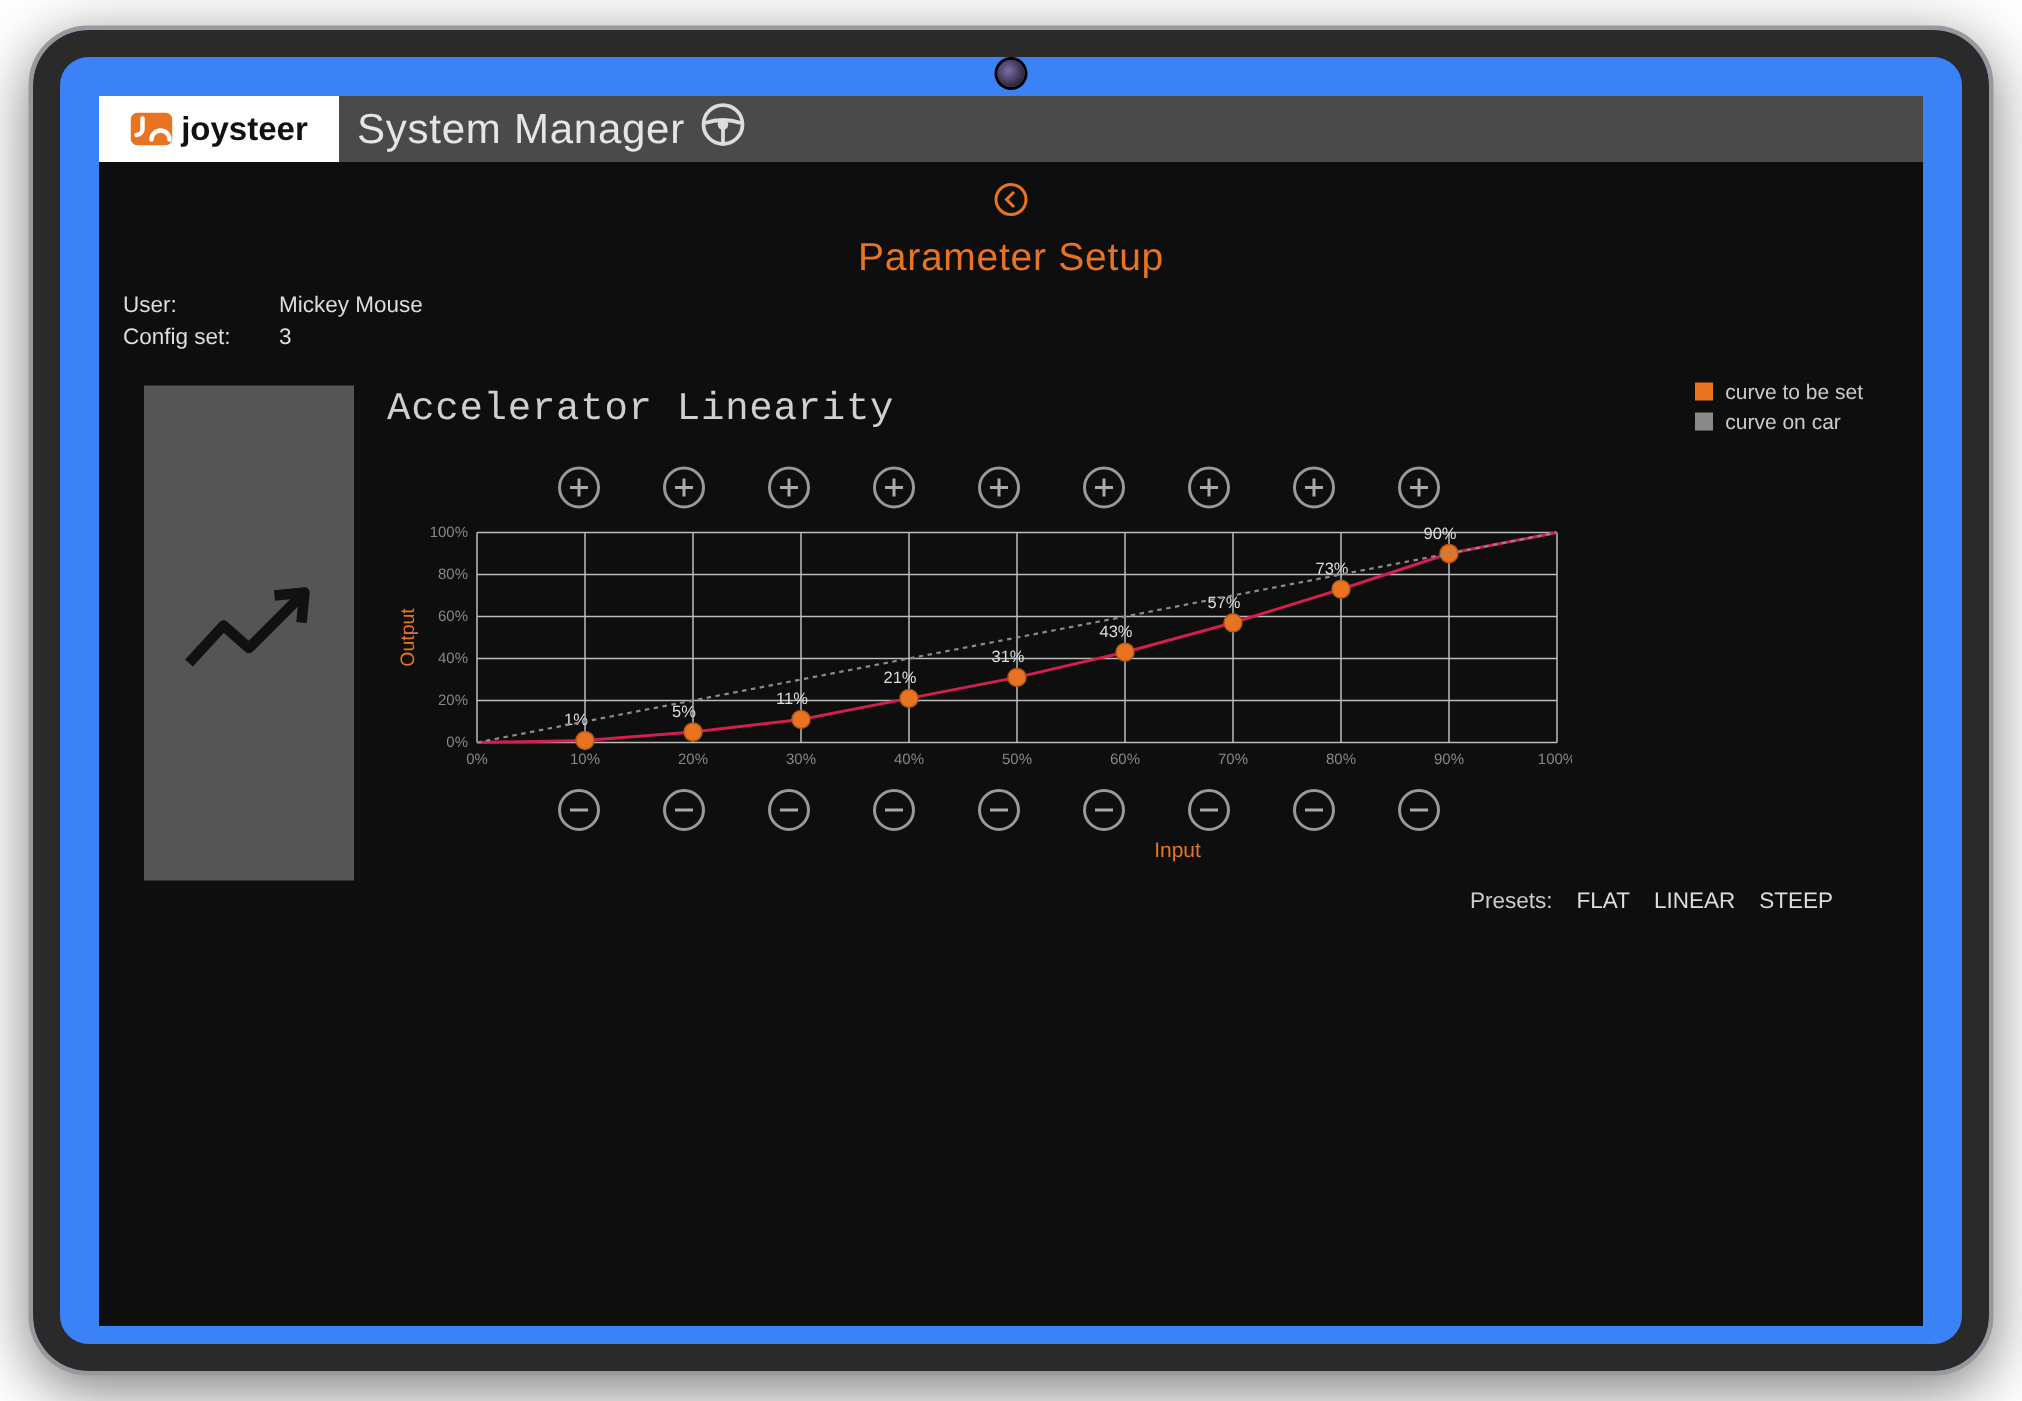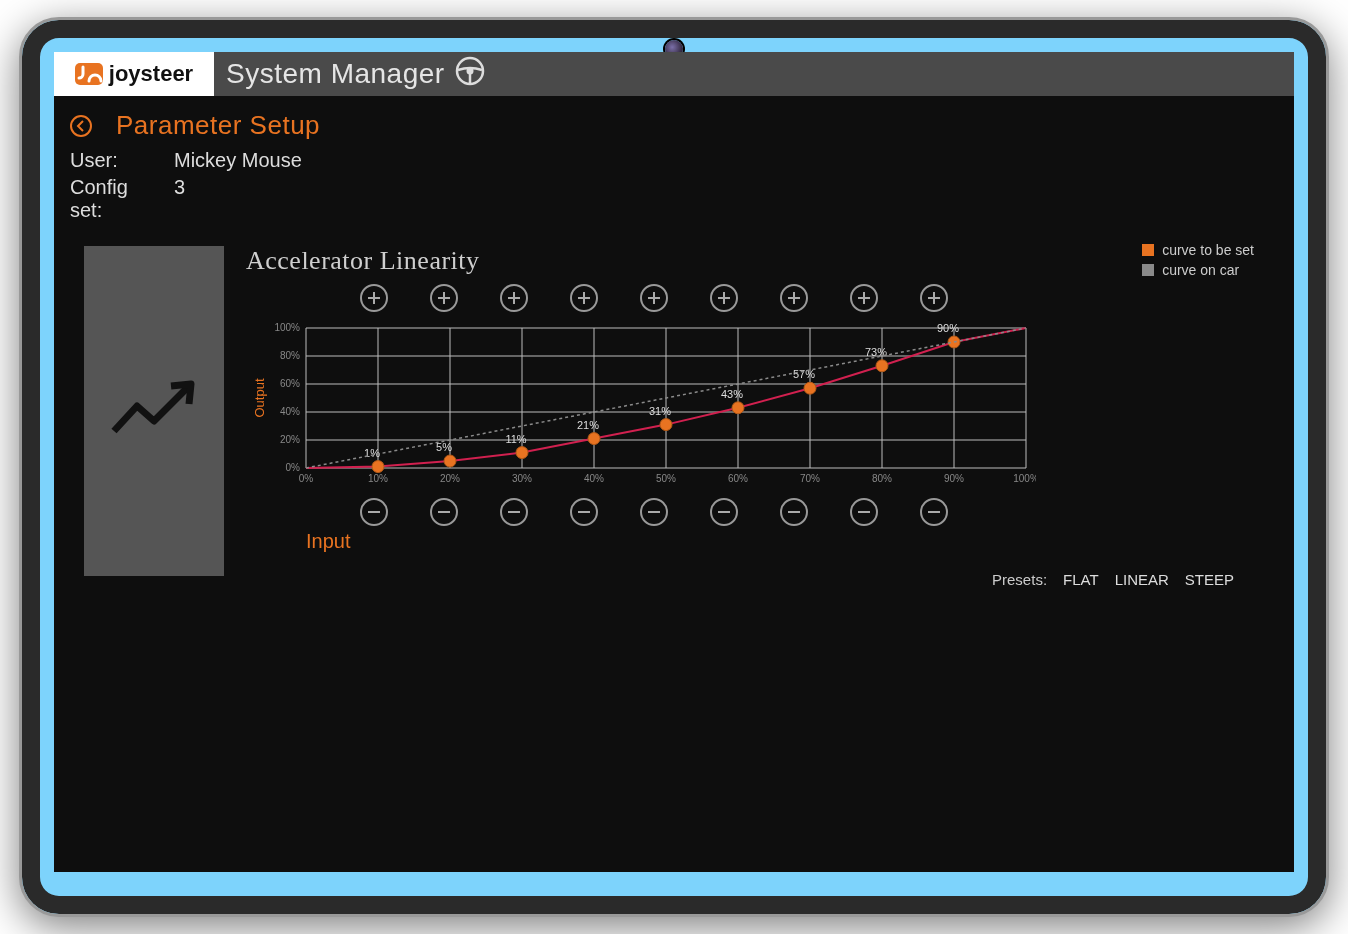--- a/index.html
+++ b/index.html
@@ -7,26 +7,26 @@
     background: #ffffff;
     font-family: Arial, Helvetica, sans-serif;
     display: flex;
     align-items: center;
     justify-content: center;
     min-height: 100vh;
   }
   .tablet {
     width: 1310px;
     height: 900px;
-    background: #7dd3fc;
+    background: #3b82f6;
     border-radius: 40px;
     border: 3px solid #999;
     box-shadow: inset 0 0 0 18px #2a2a2a, 0 10px 40px rgba(0,0,0,0.5);
     position: relative;
-    padding: 32px;
+    padding: 44px;
   }
   .camera {
     position: absolute;
     top: 20px;
     left: 50%;
     transform: translateX(-50%);
     width: 18px;
     height: 18px;
     border-radius: 50%;
     background: radial-gradient(circle at 40% 40%, #7a6fa8 0%, #3a2f4a 60%, #111 100%);
@@ -81,35 +81,36 @@
     align-items: center;
     gap: 14px;
     padding-right: 18px;
   }
   .user-name { font-size: 20px; color:#e5e5e5; }
   .hdr-icon { width: 24px; height: 24px; display:inline-flex; align-items:center; justify-content:center; }
   
   .crumb {
     display: flex;
     align-items: center;
-    gap: 24px;
+    gap: 12px;
     padding: 14px 16px 8px 16px;
     color: #e87321;
     font-size: 26px;
     font-family: "Arial Narrow", Arial, sans-serif;
     letter-spacing: 0.5px;
+    flex-direction: column;
   }
   .crumb .back-circle {
     width: 22px; height:22px; border:2px solid #e87321; border-radius:50%;
     display:inline-flex; align-items:center; justify-content:center;
     font-size: 14px; line-height:1;
   }
   .meta {
     padding: 0 16px 12px 16px;
-    font-size: 20px;
+    font-size: 15px;
     color: #ddd;
   }
   .meta-row { display:flex; gap:24px; margin-bottom:4px; }
   .meta-label { width: 80px; }
   
   .main {
     display: flex;
     gap: 22px;
     padding: 8px 30px;
   }
@@ -123,41 +124,41 @@
   }
   .side-card svg { stroke:#111; }
   .chart-area {
     flex: 1;
     position: relative;
     color:#ccc;
   }
   .chart-title {
     font-size: 26px;
     color: #cfcfcf;
-    font-family: Liberation Serif, serif;
+    font-family: Liberation Mono, monospace;
     letter-spacing: 0.5px;
-    margin-bottom: 8px;
+    margin-bottom: 24px;
   }
   .legend {
     position:absolute;
     right: 10px;
     top: -4px;
     font-size: 14px;
     color:#ccc;
   }
   .legend-row { display:flex; align-items:center; gap:8px; margin-bottom:4px;}
   .sw { width:12px; height:12px; display:inline-block;}
   .row-btn {
     width:28px;height:28px;border:2px solid #999;border-radius:50%;
     display:inline-flex;align-items:center;justify-content:center;
     color:#999;font-size:20px;line-height:1;cursor:pointer;user-select:none;
     background:transparent;
   }
   .btn-row { display:flex; gap: 42px; margin-left: 114px; }
-  .xlabel { color:#e87321; font-size:20px; text-align:left; margin-top:4px;}
+  .xlabel { color:#e87321; font-size:14px; text-align:center; margin-top:4px;}
   .presets {
     display:flex; gap:16px; align-items:center; justify-content:flex-end;
     font-size:15px; color:#ccc; margin-top:18px; padding-right:30px;
   }
   .presets .pbtn { color:#ddd; cursor:pointer; }
   svg text { font-family: Arial, sans-serif; }
 </style>
 </head>
 <body>
 

